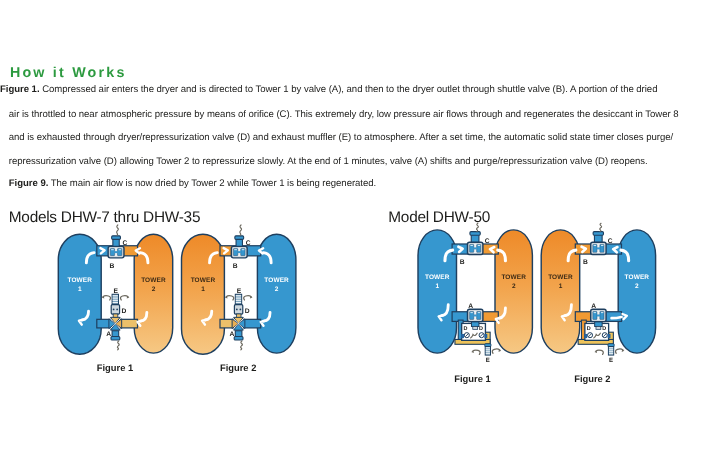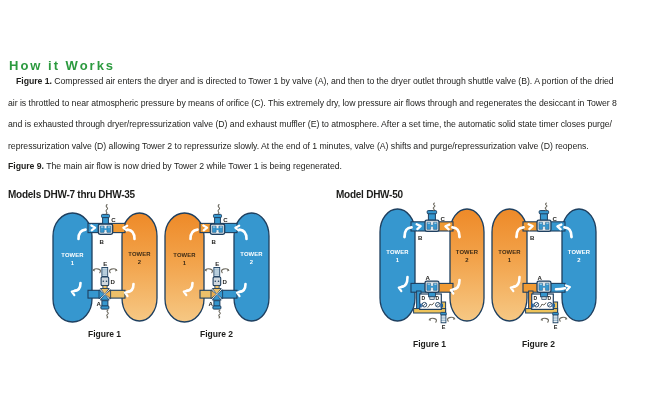--- a/index.html
+++ b/index.html
@@ -1,29 +1,29 @@
 <!DOCTYPE html>
 <html><head><meta charset="utf-8"><style>
 html,body{margin:0;padding:0;background:#fff;width:650px;height:411px;overflow:hidden}
 body{font-family:"Liberation Sans",sans-serif;color:#1d1d1b;position:relative}
 .h1{position:absolute;left:9px;top:57.7px;font-size:13px;font-weight:bold;color:#2c9a3f;letter-spacing:2.0px}
 .body8{font-size:8.7px}
-.mh{position:absolute;top:188.6px;font-size:10px;font-weight:bold;letter-spacing:-0.25px}
+.mh{position:absolute;top:188.6px;font-size:14px;font-weight:normal;letter-spacing:-0.25px}
 </style></head>
 <body>
 <div class="h1">How it Works</div>
 <div class="body8">
-    <div style="position:absolute;left:16px;top:76.3px;white-space:nowrap;letter-spacing:-0.03px"><b>Figure 1.</b> Compressed air enters the dryer and is directed to Tower 1 by valve (A), and then to the dryer outlet through shuttle valve (B). A portion of the dried</div>
+    <div style="position:absolute;left:0;top:76.3px;white-space:nowrap;letter-spacing:-0.03px"><b>Figure 1.</b> Compressed air enters the dryer and is directed to Tower 1 by valve (A), and then to the dryer outlet through shuttle valve (B). A portion of the dried</div>
     <div style="position:absolute;left:8px;top:97.7px;white-space:nowrap;letter-spacing:-0.03px">air is throttled to near atmospheric pressure by means of orifice (C). This extremely dry, low pressure air flows through and regenerates the desiccant in Tower 8</div>
     <div style="position:absolute;left:8px;top:119.2px;white-space:nowrap;letter-spacing:-0.03px">and is exhausted through dryer/repressurization valve (D) and exhaust muffler (E) to atmosphere. After a set time, the automatic solid state timer closes purge/</div>
     <div style="position:absolute;left:8px;top:140.6px;white-space:nowrap;letter-spacing:-0.03px">repressurization valve (D) allowing Tower 2 to repressurize slowly. At the end of 1 minutes, valve (A) shifts and purge/repressurization valve (D) reopens.</div>
     <div style="position:absolute;left:8px;top:161.4px;white-space:nowrap;letter-spacing:-0.03px"><b>Figure 9.</b> The main air flow is now dried by Tower 2 while Tower 1 is being regenerated.</div>
   </div>
 <div class="mh" style="left:8px">Models DHW-7 thru DHW-35</div>
-<div class="mh" style="left:336px">Model DHW-50</div>
+<div class="mh" style="left:353px">Model DHW-50</div>
 <div style="position:absolute;left:0;top:0;width:556px;height:360px">
     <svg width="650" height="360" viewBox="0 0 650 360" style="position:absolute;left:0;top:0">
 <defs>
 <linearGradient id="og" x1="0" y1="0" x2="0" y2="1">
 <stop offset="0" stop-color="#ee8a28"></stop>
           <stop offset="0.45" stop-color="#f2a34b"></stop>
           <stop offset="1" stop-color="#f6c884"></stop>
 </linearGradient>
 </defs>
 <g>

